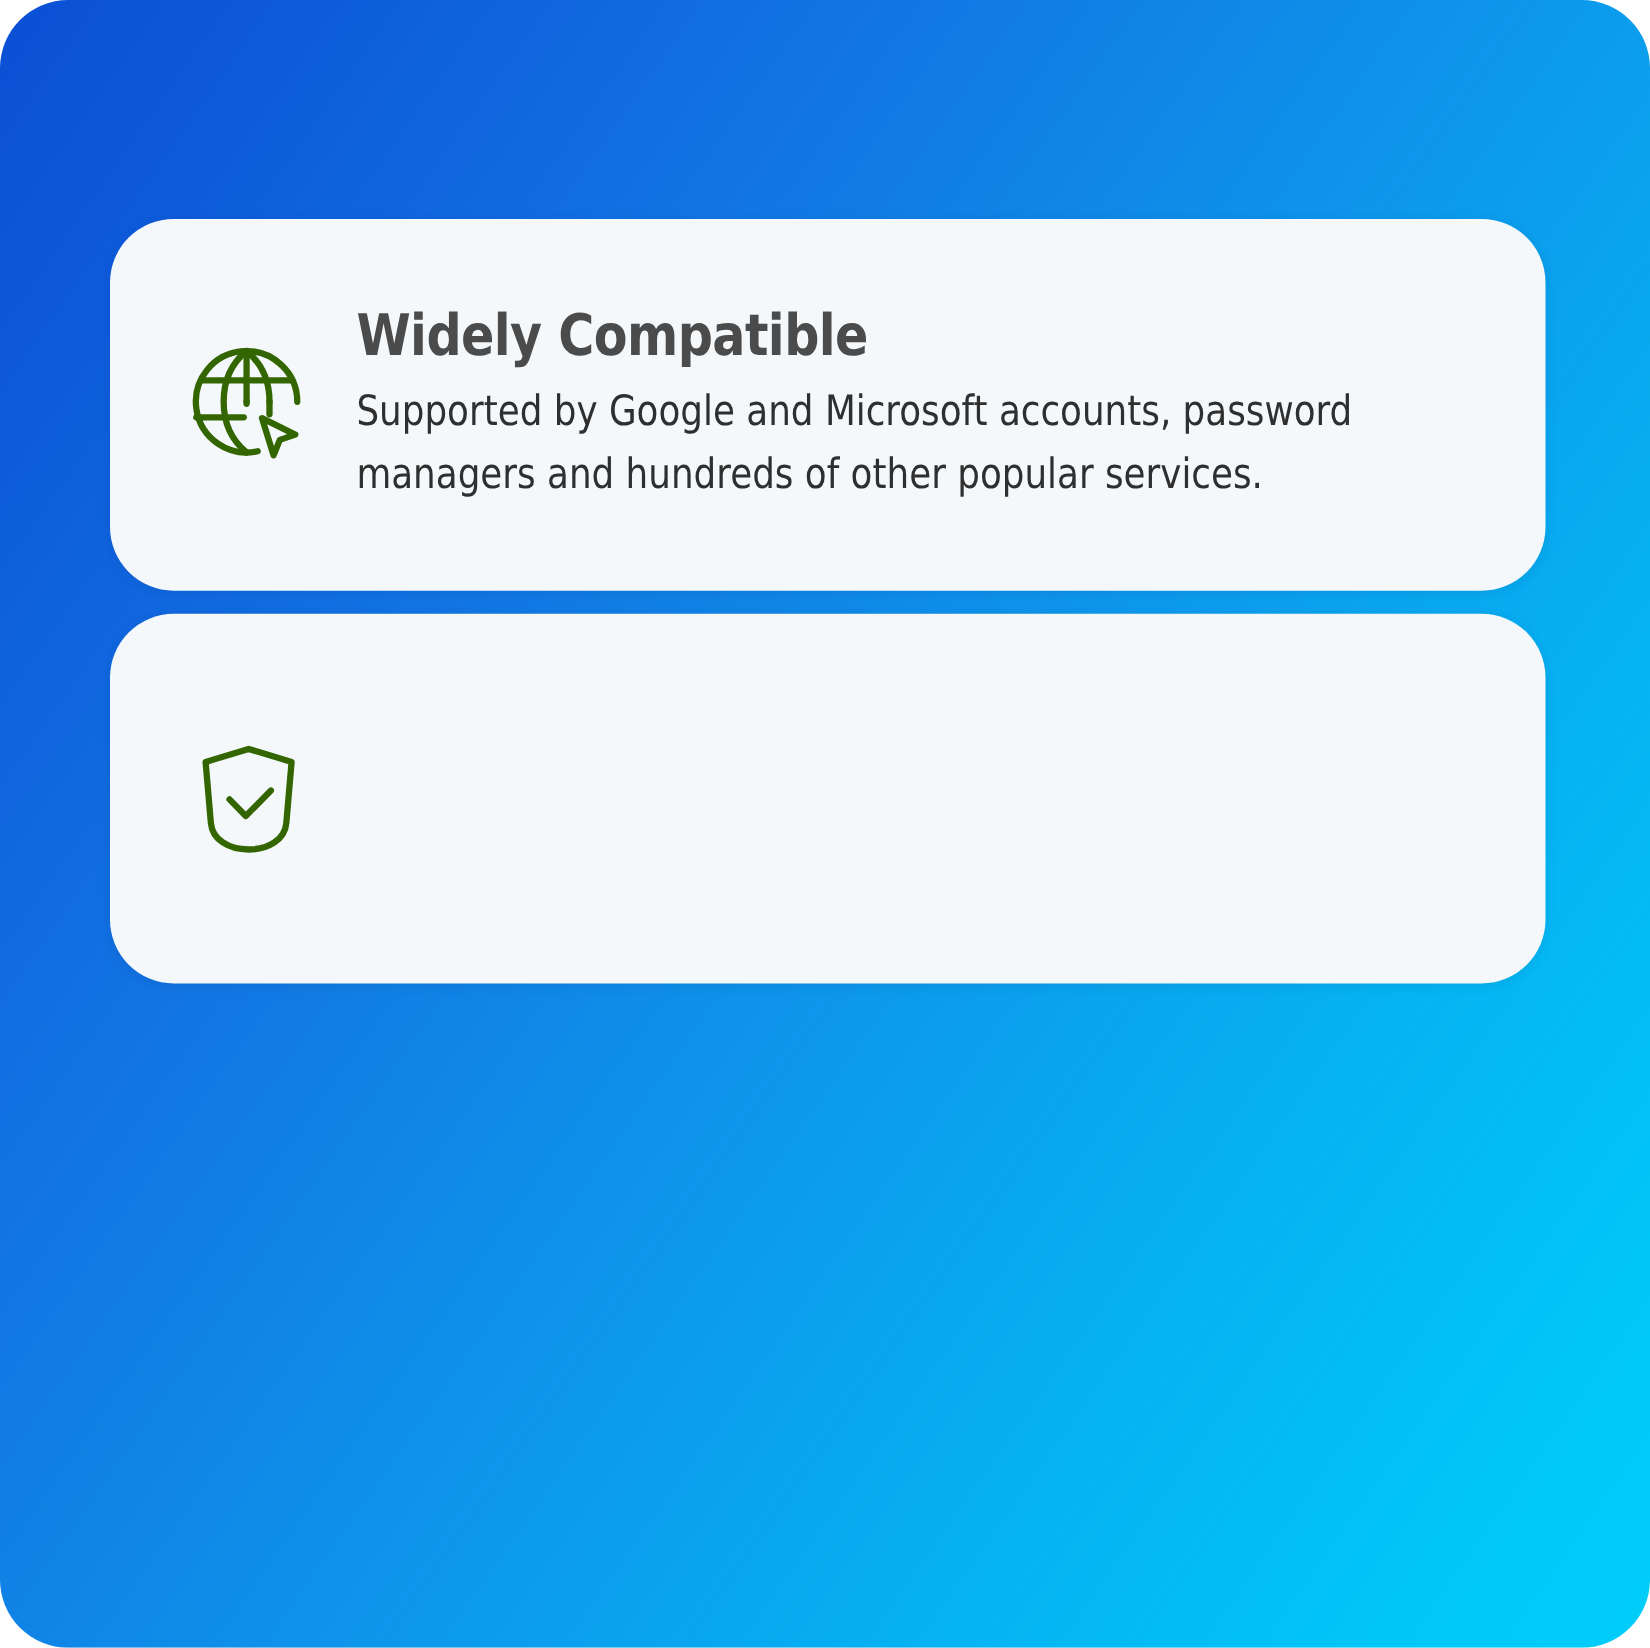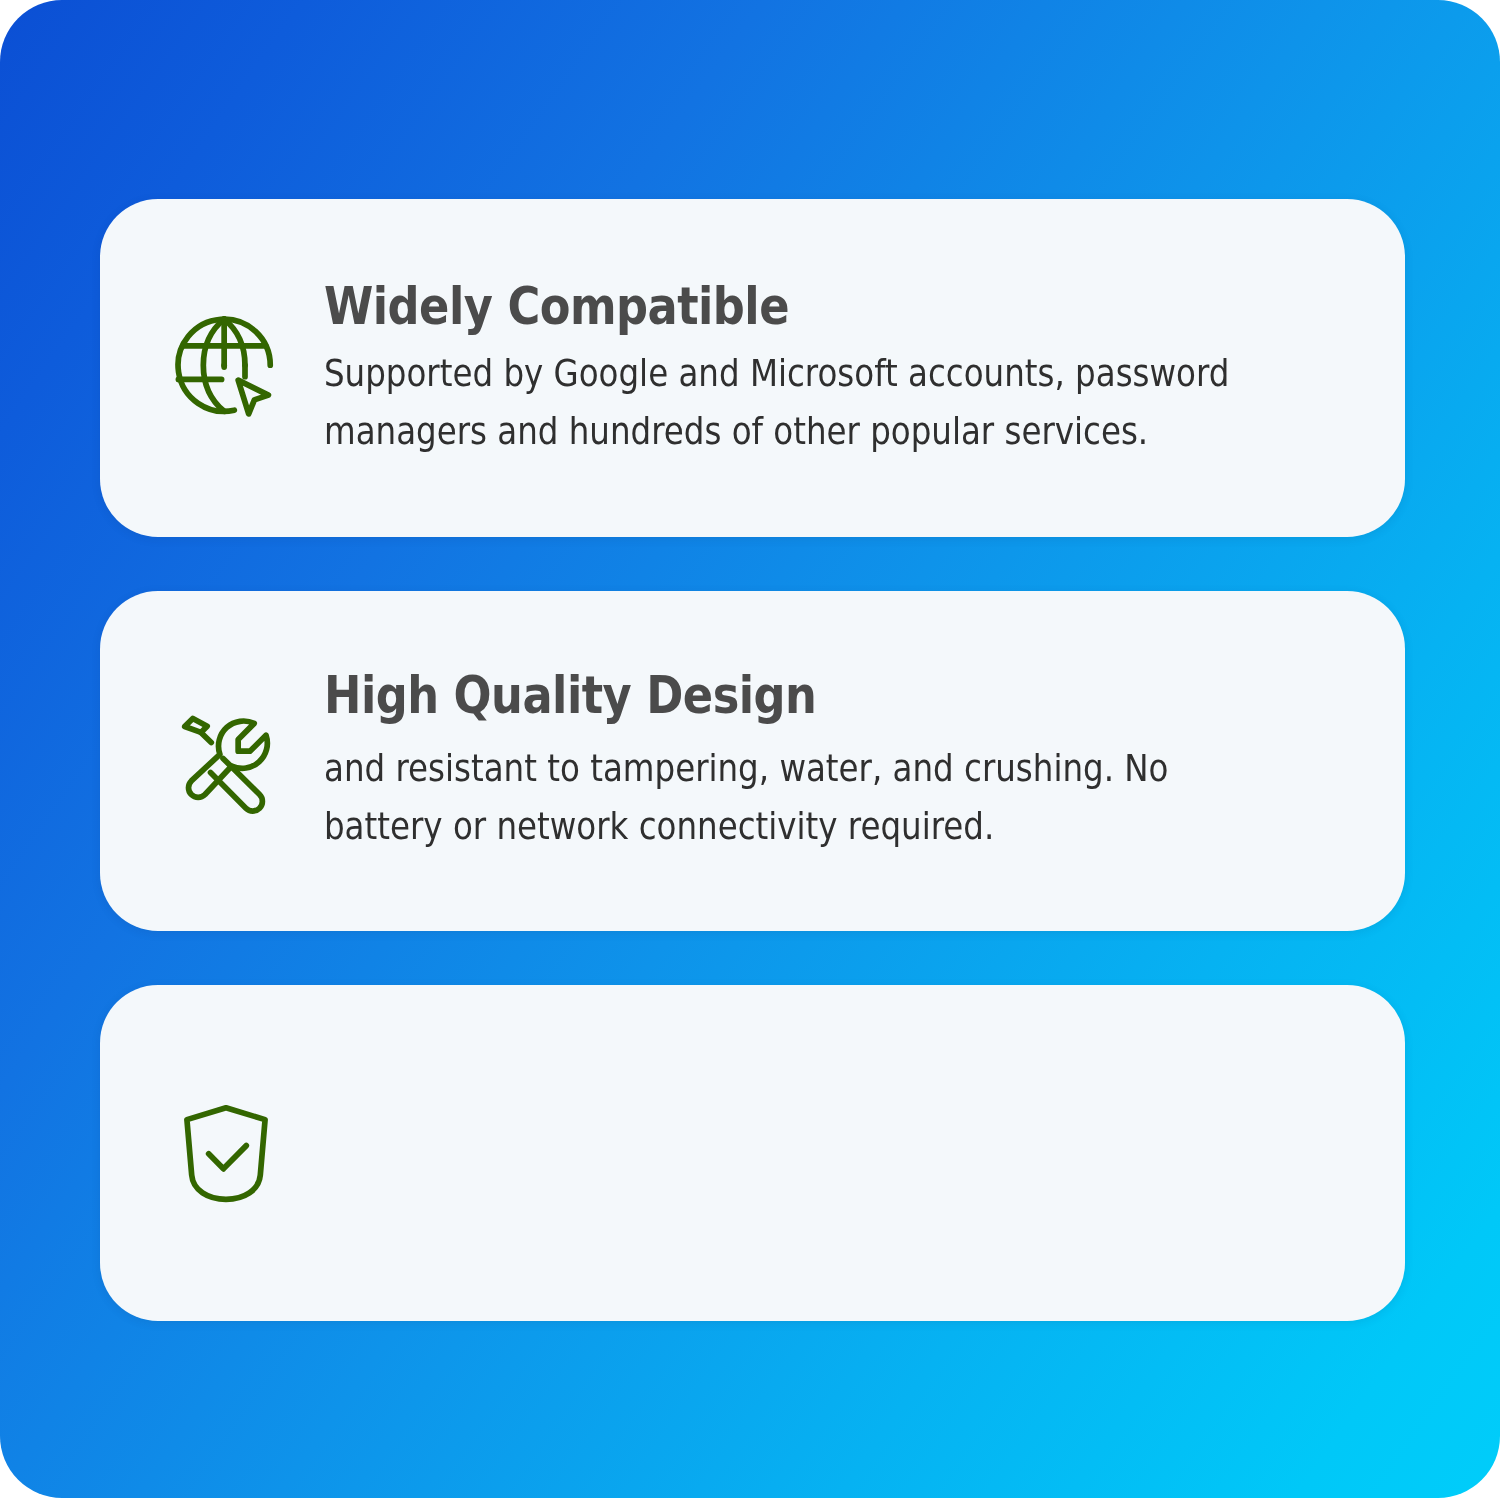--- a/index.html
+++ b/index.html
@@ -31,21 +31,21 @@
     overflow: hidden;
   }
 
   .cards {
     position: absolute;
     left: 100px;
     top: 199px;
     width: 1305px;
     display: flex;
     flex-direction: column;
-    gap: 54px;
+    gap: 21px;
   }
 
   .card {
     position: relative;
     background: #f4f8fb;
     border-radius: 58px;
     box-sizing: border-box;
     display: flex;
     align-items: center;
     padding: 0 40px 0 60px;
@@ -133,34 +133,20 @@
           <path d="M42.3 30.5v6.2"></path>
           <path d="M38.6 38.6 55 46.7l-7.6 2.6-3.1 7.6-5.7-18.3z"></path>
         </svg>
       </div>
       <div class="card-body">
         <h2 class="card-title">Widely Compatible</h2>
         <p class="card-text">Supported by Google and Microsoft accounts, password managers and hundreds of other popular services.</p>
       </div>
     </div>
 
-    <div class="card card--2">
-      <div class="card-icon">
-        <svg viewBox="0 0 64 64" fill="none" xmlns="http://www.w3.org/2000/svg" stroke="#336600" stroke-width="3.1" stroke-linecap="round" stroke-linejoin="round">
-          <path d="M47.3 11.6 38.6 20.3l0 6.4 6.4 0 8.7-8.7a13.6 13.6 0 0 1-18.6 16.7L20.6 50.2a5.2 5.2 0 0 1-7.4-7.4l15.5-14.4A13.6 13.6 0 0 1 47.3 11.6z"></path>
-          <path d="M9.6 13.3 14 8.9l7.8 4.2-3.4 3.4z"></path>
-          <path d="M18.4 16.5 24 22"></path>
-          <path d="m30.4 30.6 19.8 19.6a5.2 5.2 0 0 1-7.4 7.4L23.6 38.2"></path>
-        </svg>
-      </div>
-      <div class="card-body">
-        <h2 class="card-title">High Quality Design</h2>
-        <p class="card-text">and resistant to tampering, water, and crushing. No battery or network connectivity required.</p>
-      </div>
-    </div>
 
     <div class="card card--3">
       <div class="card-icon">
         <svg viewBox="0 0 64 64" fill="none" xmlns="http://www.w3.org/2000/svg" stroke="#336600" stroke-width="3.1" stroke-linecap="round" stroke-linejoin="round">
           <path d="M32 7.5 53.2 13.9 50.6 44c-.7 8.2-8.8 13.1-18.6 13.1S14.1 52.2 13.4 44L10.8 13.9z"></path>
           <path d="m22.6 32.4 8 8.2 12.4-12.6"></path>
         </svg>
       </div>
     </div>
 

